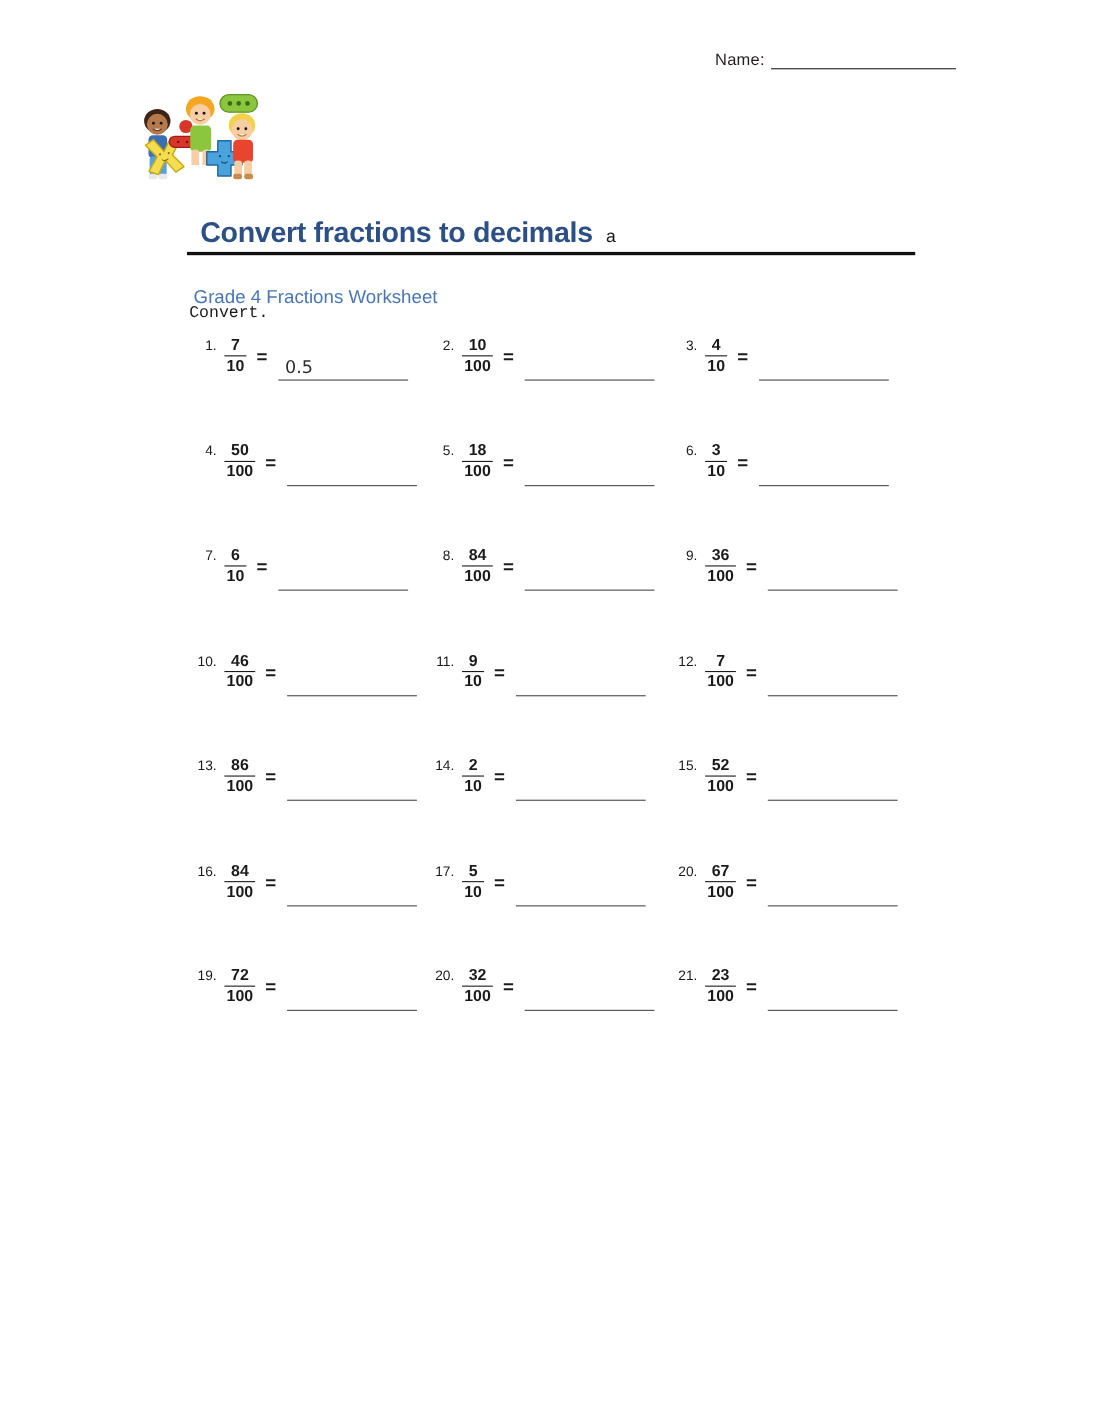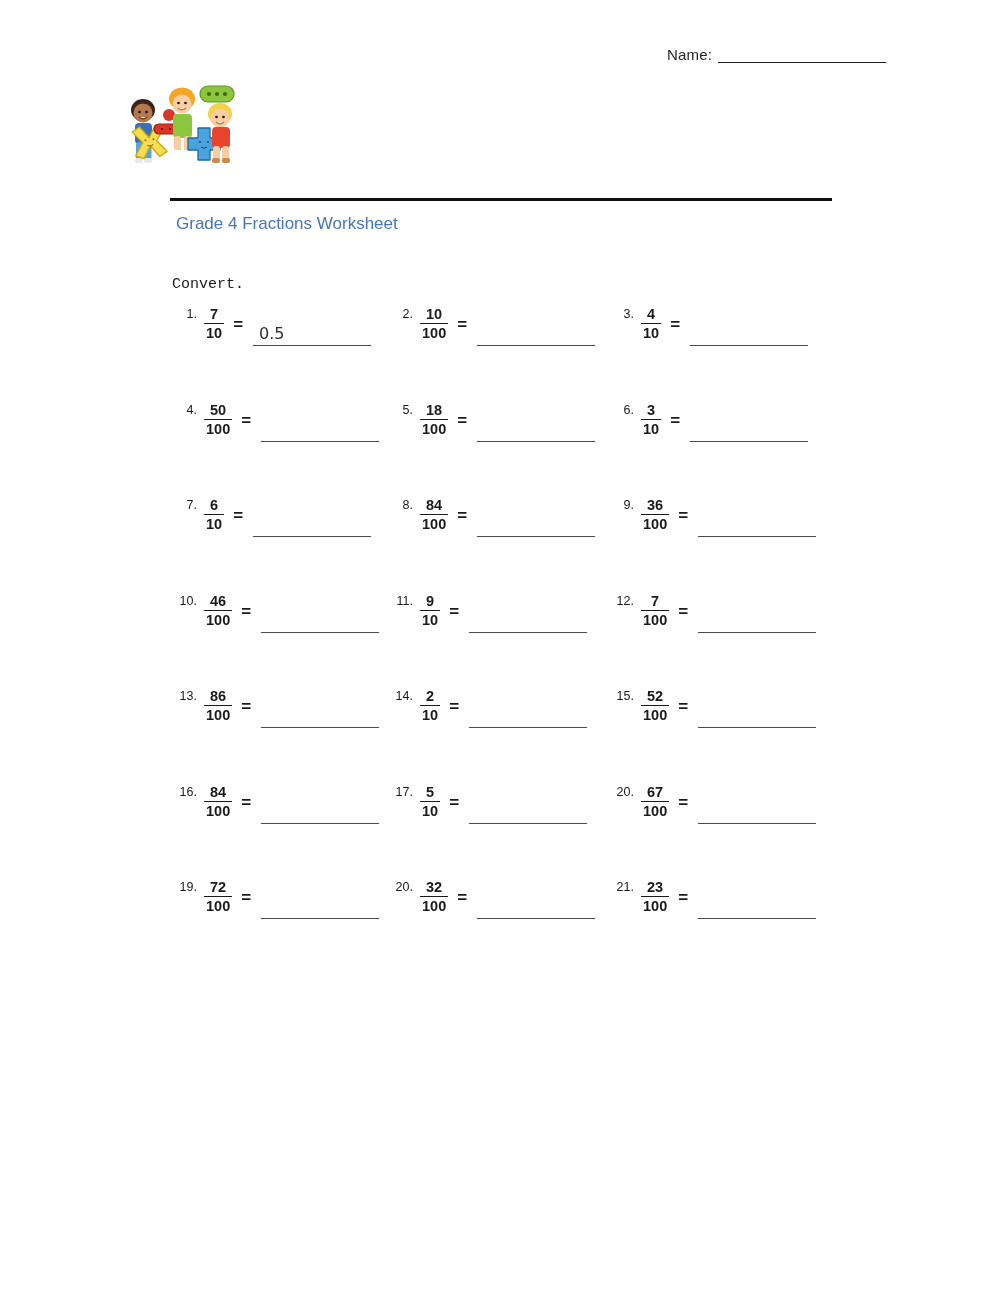--- a/index.html
+++ b/index.html
@@ -13,21 +13,21 @@
     position: relative;
     font-family: "Liberation Sans", sans-serif;
     color: #000000;
     overflow: hidden;
   }
 
   
   .name-row {
     position: absolute;
     top: 46px;
-    left: 667px;
+    left: 650px;
     display: flex;
     align-items: flex-end;
     gap: 6px;
   }
   .name-label {
     font-size: 15px;
     color: #231f20;
     letter-spacing: .2px;
   }
   .name-blank {
@@ -68,21 +68,21 @@
     font-size: 16px;
     color: #1a1a1a;
     font-weight: normal;
   }
   .title-rule {
     margin-top: 2px;
     border-top: 3px solid #101010;
     width: 662px;
   }
   .subtitle {
-    margin-top: 13px;
+    margin-top: 28px;
     padding-left: 6px;
     font-size: 17px;
     color: #4876b4;
   }
   .instruction {
     position: absolute;
     left: 172px;
     top: 276px;
     font-size: 15px;
     color: #1a1a1a;
@@ -240,20 +240,24 @@
       <rect x="102" y="45" width="18" height="21" rx="4" fill="#e8442e"></rect>
       <rect x="103" y="64" width="7" height="14" rx="3" fill="#f7cda3"></rect>
       <rect x="112" y="64" width="7" height="14" rx="3" fill="#f7cda3"></rect>
       <rect x="102" y="76" width="8" height="5" rx="2" fill="#c98b4b"></rect>
       <rect x="112" y="76" width="8" height="5" rx="2" fill="#c98b4b"></rect>
     </g>
   </svg>
 </div>
 
 <div class="title-wrap">
+  <div class="title-line">
+    <span class="worksheet-title">Convert fractions to decimals</span>
+    <span class="title-variant">a</span>
+  </div>
   <div class="title-rule"></div>
   <div class="subtitle">Grade 4 Fractions Worksheet</div>
 </div>
 
 <div class="instruction">Convert.</div>
 
 <div class="grid">
     <div class="prow">
       <div class="problem c0">
         <span class="pnum">1.</span>

